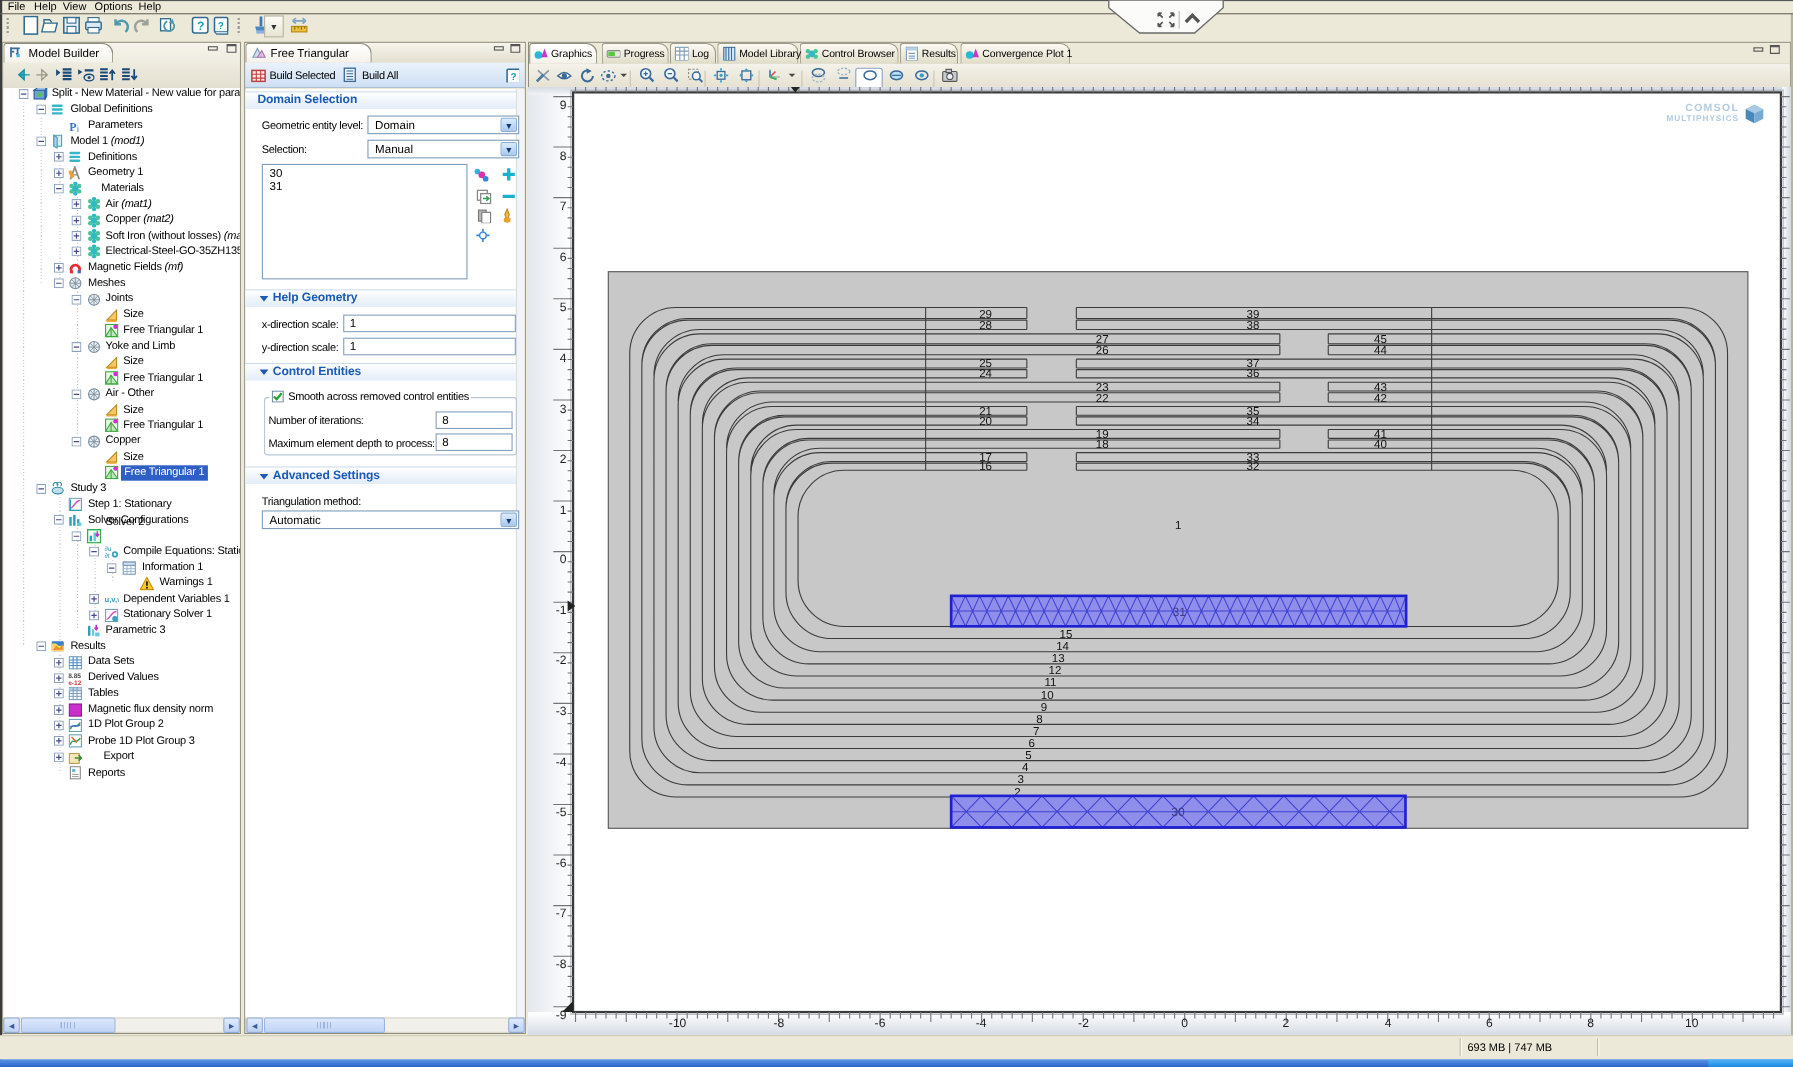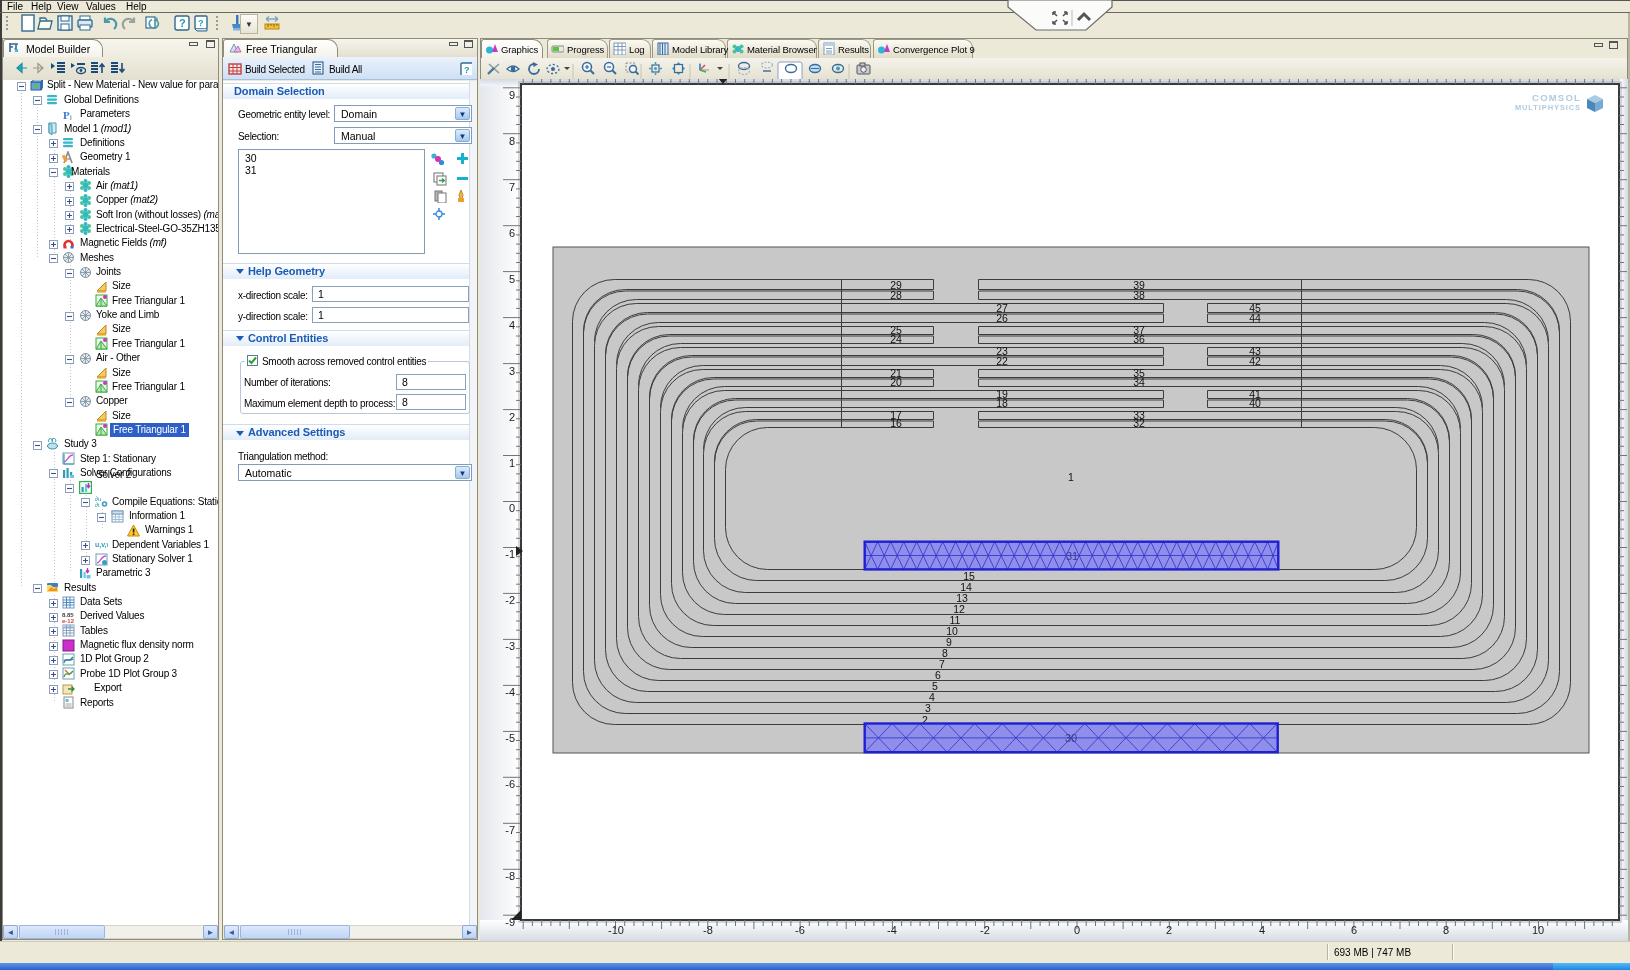--- a/index.html
+++ b/index.html
@@ -1,19 +1,19 @@
 <!DOCTYPE html>
 <html><head><meta charset="utf-8"><style>*{margin:0;padding:0;box-sizing:border-box}body{width:1630px;height:970px;position:relative;overflow:hidden;font-family:"Liberation Sans",sans-serif;background:#ece9d8;font-size:11px;color:#000}.a{position:absolute}.panel{position:absolute;border:1px solid #8e8c7a;background:#ece9d8}.tabsel{position:absolute;background:linear-gradient(#ffffff,#f4f2ea);border:1px solid #8e8c7a;border-bottom:none;border-radius:3px 10px 0 0}.tab{position:absolute;background:linear-gradient(#fcfaf3,#e0dcc8);border:1px solid #9c9a86;border-bottom:none;border-radius:3px 9px 0 0}.tabtxt{position:absolute;top:5px;white-space:nowrap;font-size:10.5px;letter-spacing:-0.2px}.combo{position:absolute;background:#fff;border:1px solid #7f9db9;font-size:10.5px}.combobtn{position:absolute;right:1px;top:1px;bottom:1px;width:15px;background:linear-gradient(#dcebfb,#a8c8ee);border:1px solid #88aed6;border-radius:2px;color:#123a72;text-align:center;font-size:8px;line-height:14px}.inp{position:absolute;background:#fff;border:1px solid #86a0bd;padding-left:5px;line-height:14px;font-size:10.5px}.sechead{position:absolute;color:#1a5bb5;font-weight:bold;font-size:11px;letter-spacing:-0.1px;white-space:nowrap}.secband{position:absolute;background:linear-gradient(#ffffff,#e2ecf8);border-top:1px solid #cddcef}.lbl{position:absolute;white-space:nowrap;font-size:10px;letter-spacing:-0.3px}.trow{position:absolute;white-space:nowrap;font-size:10px;letter-spacing:-0.2px}</style></head><body>
 <div class="a" style="left:0;top:0;width:1630px;height:1px;background:#555"></div>
 <div class="a" style="left:0;top:0;width:2px;height:963px;background:#3c3c3c"></div>
 <div class="a" style="left:1628px;top:12px;width:2px;height:951px;background:#b8b4a2"></div>
 <div class="a" style="left:7px;top:1px;height:11px;line-height:11px;font-size:10px">File</div>
 <div class="a" style="left:31px;top:1px;height:11px;line-height:11px;font-size:10px">Help</div>
 <div class="a" style="left:57px;top:1px;height:11px;line-height:11px;font-size:10px">View</div>
-<div class="a" style="left:86px;top:1px;height:11px;line-height:11px;font-size:10px">Values</div>
+<div class="a" style="left:86px;top:1px;height:11px;line-height:11px;font-size:10px">Options</div>
 <div class="a" style="left:126px;top:1px;height:11px;line-height:11px;font-size:10px">Help</div>
 <div class="a" style="left:0;top:12px;width:1630px;height:1px;background:#6a675c"></div>
 <div class="a" style="left:6px;top:16px;width:2px;height:16px;background:repeating-linear-gradient(#9a9a9a 0 2px,transparent 2px 4px)"></div>
 <div class="a" style="left:19px;top:14px"><svg width="20" height="20" viewBox="0 0 20 20" style="">
       <rect x="3" y="1" width="12" height="16" fill="#fff" stroke="#2f6b8f" stroke-width="1.4"></rect>
     </svg></div>
 <div class="a" style="left:36px;top:14px"><svg width="20" height="20" viewBox="0 0 20 20" style="">
       <path d="M2 15 L4 7 H16 L14 15 Z M4 7 V4 H9 L11 6" fill="#fdfdf0" stroke="#2f6b8f" stroke-width="1.3"></path>
     </svg></div>
 <div class="a" style="left:56px;top:14px"><svg width="20" height="20" viewBox="0 0 20 20" style="">
@@ -176,21 +176,21 @@
       </svg></div>
     <div class="a" style="left:59px;top:85px"><svg width="13" height="13" viewBox="0 0 13 13" style="">
         <circle cx="6.5" cy="6.5" r="3" fill="#2fb8c8"></circle>
         <circle cx="3" cy="4" r="2" fill="#49c49a"></circle>
         <circle cx="10" cy="4" r="2" fill="#49c49a"></circle>
         <circle cx="3" cy="9" r="2" fill="#49c49a"></circle>
         <circle cx="10" cy="9" r="2" fill="#49c49a"></circle>
         <circle cx="6.5" cy="2" r="2" fill="#2fb8c8"></circle>
         <circle cx="6.5" cy="11" r="2" fill="#2fb8c8"></circle>
       </svg></div>
-    <div class="trow" style="left:68px;top:85px;height:14px;line-height:14px">Materials</div>
+    <div class="trow" style="left:89px;top:85px;height:14px;line-height:14px">Materials</div>
     <div class="a" style="left:62px;top:101px"><svg width="9" height="9" viewBox="0 0 9 9" style="">
         <rect x="0.5" y="0.5" width="8" height="8" fill="#fff" stroke="#8aa0b8"></rect>
         <path d="M2 4.5 H7 M4.5 2 V7" stroke="#4a4a8a" stroke-width="1.1"></path>
       </svg></div>
     <div class="a" style="left:76px;top:99px"><svg width="13" height="13" viewBox="0 0 13 13" style="">
         <circle cx="6.5" cy="6.5" r="3" fill="#2fb8c8"></circle>
         <circle cx="3" cy="4" r="2" fill="#49c49a"></circle>
         <circle cx="10" cy="4" r="2" fill="#49c49a"></circle>
         <circle cx="3" cy="9" r="2" fill="#49c49a"></circle>
         <circle cx="10" cy="9" r="2" fill="#49c49a"></circle>
@@ -652,32 +652,32 @@
       <path d="M4 1 V13 M6.5 1 V13 M9 1 V13" stroke="#3a6a9a"></path>
     </svg></div>
 <div class="tabtxt" style="left:672px;top:44px;font-size:9.5px;letter-spacing:-0.1px">Model Library</div>
 <div class="a" style="left:731px;top:42px"><svg width="13" height="13" viewBox="0 0 13 13" style="">
       <circle cx="7" cy="7" r="3" fill="#2fb8c8"></circle>
       <circle cx="3.5" cy="4.5" r="2" fill="#49c49a"></circle>
       <circle cx="10.5" cy="4.5" r="2" fill="#49c49a"></circle>
       <circle cx="3.5" cy="9.5" r="2" fill="#49c49a"></circle>
       <circle cx="10.5" cy="9.5" r="2" fill="#49c49a"></circle>
     </svg></div>
-<div class="tabtxt" style="left:747px;top:44px;font-size:9.5px;letter-spacing:-0.1px">Material Browser</div>
+<div class="tabtxt" style="left:747px;top:44px;font-size:9.5px;letter-spacing:-0.1px">Control Browser</div>
 <div class="a" style="left:822px;top:42px"><svg width="13" height="13" viewBox="0 0 13 13" style="">
       <rect x="2" y="1" width="10" height="12" fill="#fff" stroke="#7a9ab8"></rect>
       <rect x="2" y="1" width="10" height="3" fill="#b8d0ea"></rect>
       <path d="M4 6.5 H10 M4 9 H10 M4 11 H10" stroke="#7a9ab8"></path>
     </svg></div>
 <div class="tabtxt" style="left:838px;top:44px;font-size:9.5px;letter-spacing:-0.1px">Results</div>
 <div class="a" style="left:877px;top:42px"><svg width="13" height="13" viewBox="0 0 13 13" style="">
       <circle cx="4.5" cy="8" r="3.5" fill="#28b8d8"></circle>
       <path d="M7 10 L10 2 L13 10 Z" fill="#c838c8"></path>
     </svg></div>
-<div class="tabtxt" style="left:893px;top:44px;font-size:9.5px;letter-spacing:-0.1px">Convergence Plot 9</div>
+<div class="tabtxt" style="left:893px;top:44px;font-size:9.5px;letter-spacing:-0.1px">Convergence Plot 1</div>
 <div class="a" style="left:1594px;top:43px;width:9px;height:4px;border:1px solid #555"></div>
 <div class="a" style="left:1609px;top:41px;width:9px;height:8px;border:1px solid #555;border-top:2px solid #555"></div>
 <div class="a" style="left:481px;top:58px;width:1146px;height:21px;background:linear-gradient(#f4f2ea,#e6e2d2)"></div>
 <svg class="a" width="1146" height="21" viewBox="0 0 1146 21" style="left:481px;top:58px">
     <g transform="translate(0,3)">
       <g transform="translate(6,0)">
         <path d="M2 12 L12 3 M2 3 L12 12" stroke="#8899aa" stroke-width="1.6"></path>
         <path d="M1 13 L7 7" stroke="#4a7a9a" stroke-width="2.4"></path>
       </g>
       <g transform="translate(25,0)">

